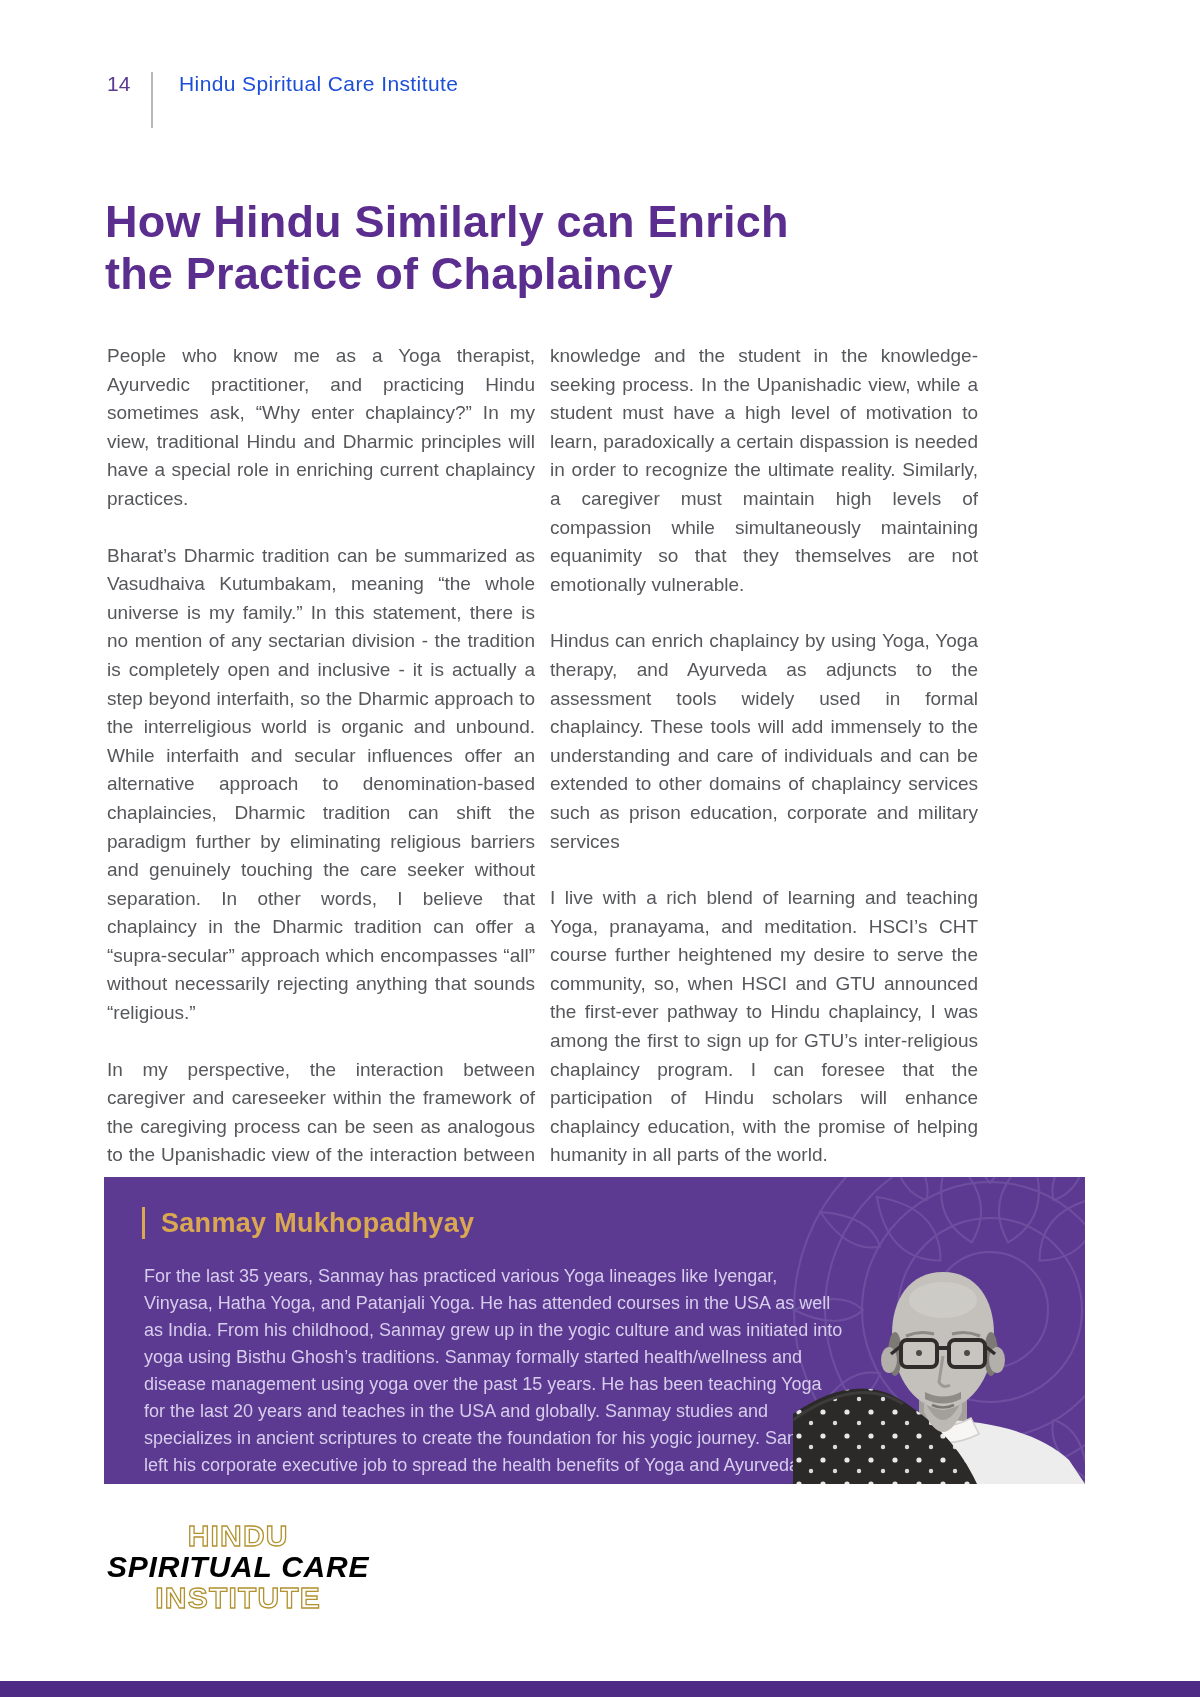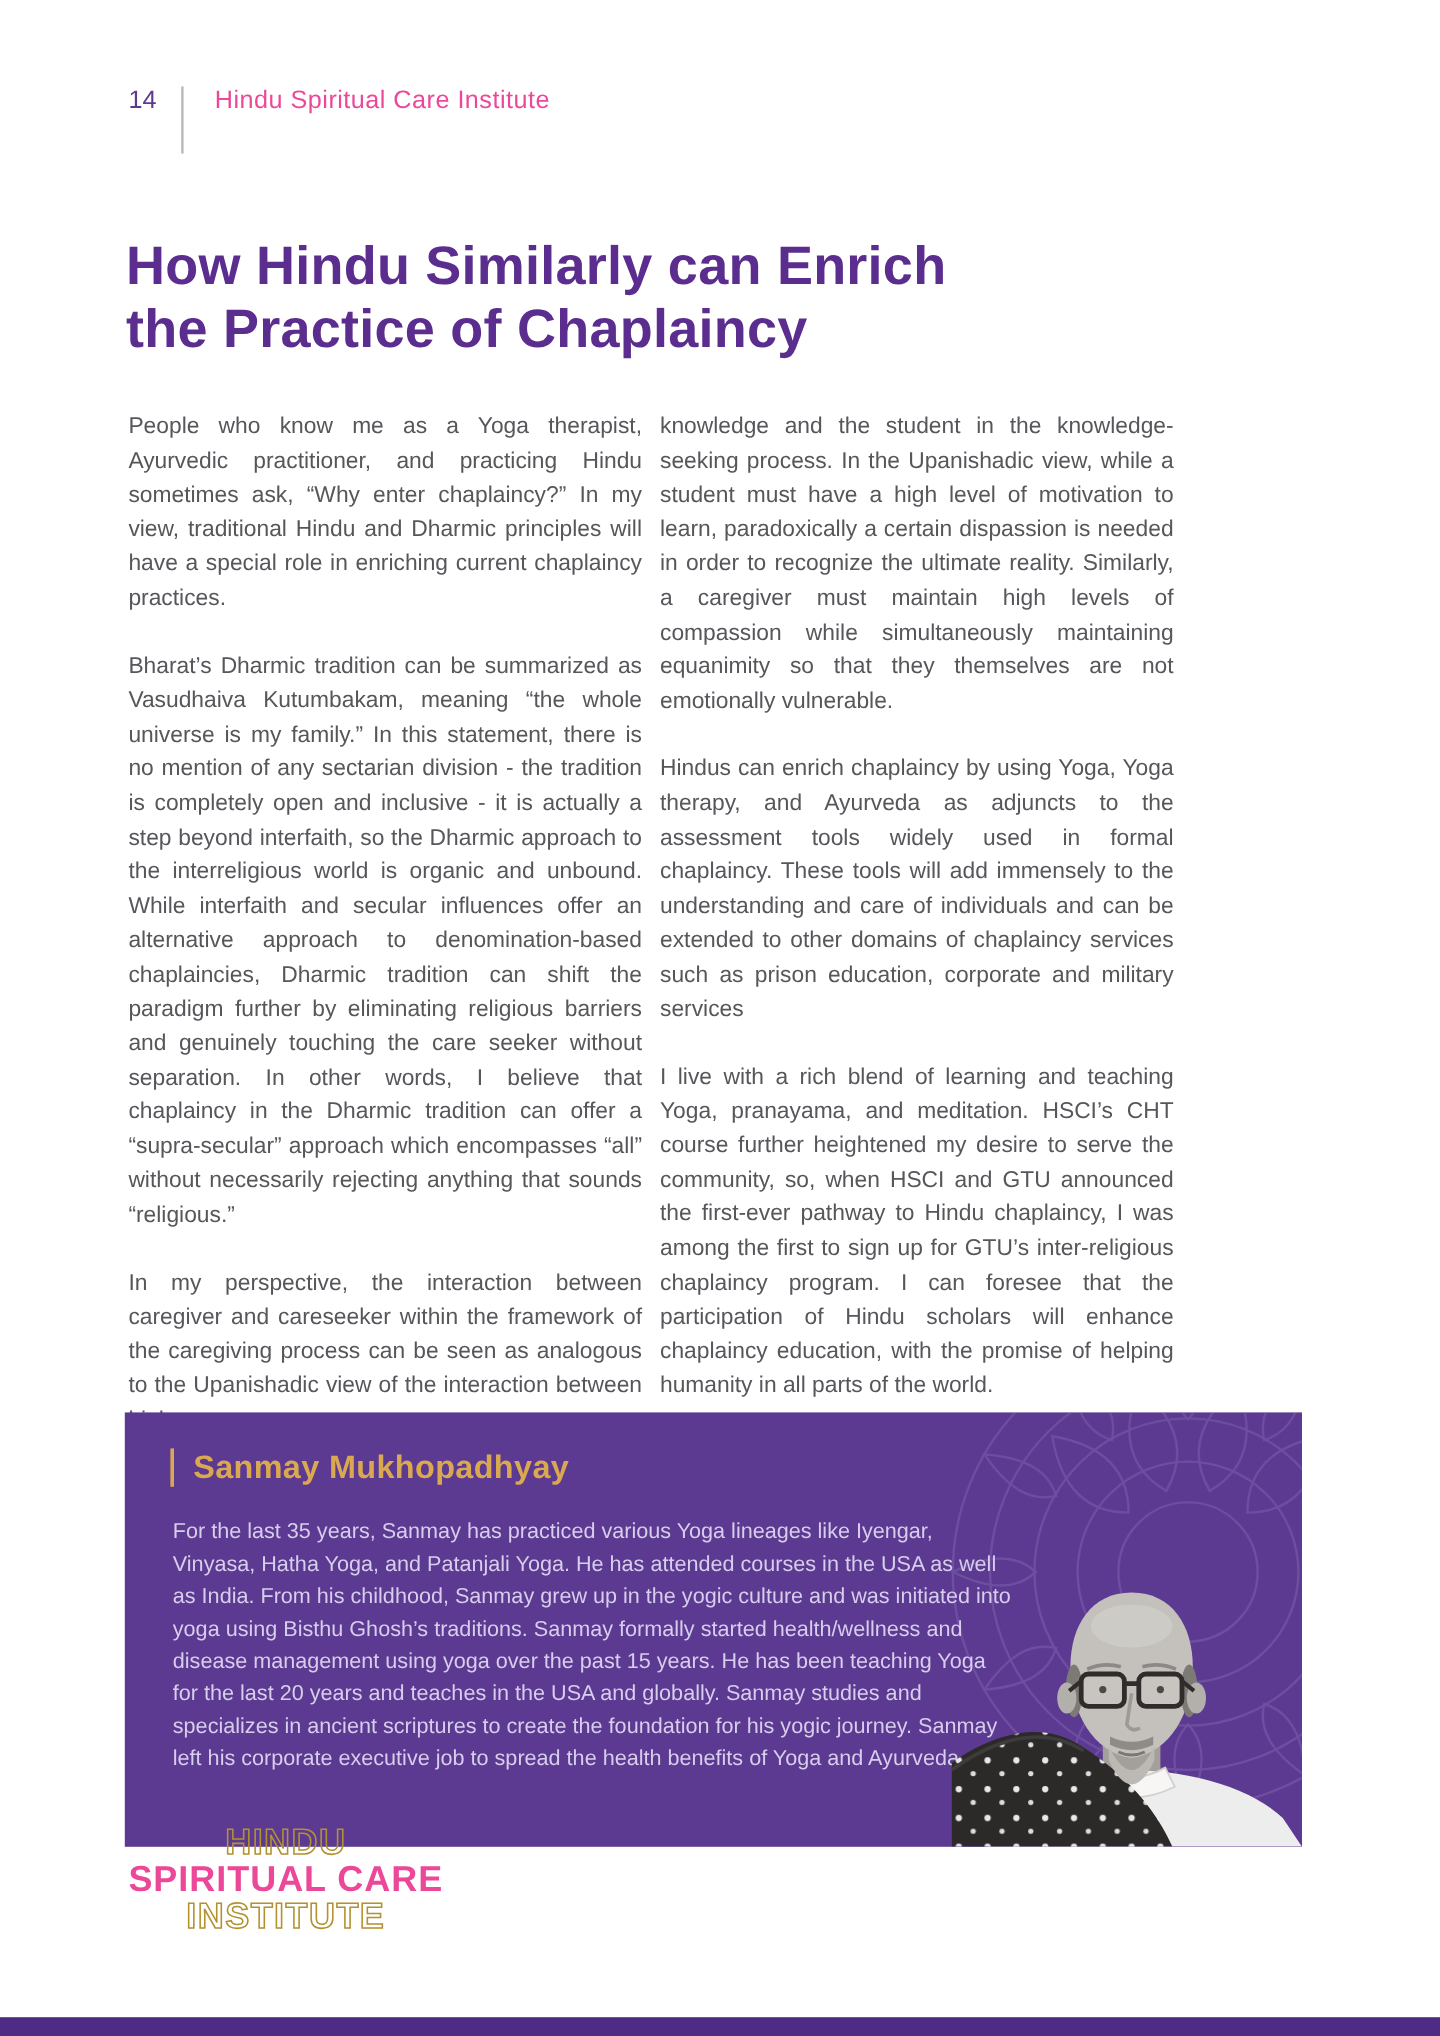--- a/index.html
+++ b/index.html
@@ -8,50 +8,50 @@
     width:1200px;height:1697px;
     background:#ffffff;
     overflow:hidden;
     font-family:"Liberation Sans",sans-serif;
     margin:0 auto;
   }
   
   .page-header{position:absolute;top:72px;left:107px;display:flex;height:56px;}
   .page-num{color:#5b3a92;font-size:21px;font-weight:500;width:34px;}
   .header-divider{width:2px;height:56px;background:#b9b9bd;margin:0 26px 0 10px;}
-  .header-institute{color:#ec4899;font-size:21px;letter-spacing:.4px;}
+  .header-institute{color:#1d4ed8;font-size:21px;letter-spacing:.4px;}
   
   .article-title{
     position:absolute;top:196px;left:105px;margin:0;
     color:#5b2d8e;font-size:45px;font-weight:700;line-height:52px;letter-spacing:.2px;
   }
   
   .col{position:absolute;top:342px;width:428px;color:#56575b;font-size:19px;line-height:28.6px;text-align:justify;}
   .col-left{left:107px;}
   .col-right{left:550px;}
   .col p{margin:0 0 28px 0;}
   
   .bio-box{
-    position:absolute;left:104px;top:1177px;width:981px;height:362px;
+    position:absolute;left:104px;top:1177px;width:981px;height:307px;
     background:#5c3a91;overflow:hidden;
   }
   .mandala{position:absolute;left:681px;top:-72px;width:410px;height:410px;opacity:.28;}
   .bio-heading{position:absolute;left:38px;top:30px;display:flex;align-items:center;}
   .gold-bar{width:3px;height:32px;background:#d9a850;margin-right:16px;}
   .bio-name{color:#d9a850;font-size:27px;font-weight:700;letter-spacing:.3px;}
   .bio-text{
     position:absolute;left:40px;top:86px;width:700px;
     color:#d7cdec;font-size:18px;line-height:27px;
   }
   .portrait{position:absolute;right:0;bottom:0;width:292px;height:222px;}
   
   .logo{position:absolute;left:107px;top:1520px;line-height:31px;font-weight:700;}
   .logo-line{font-size:30px;letter-spacing:1.2px;text-align:center;}
   .logo-outline{color:transparent;-webkit-text-stroke:1.3px #b2922f;}
-  .logo-solid{color:#ec4899;letter-spacing:.8px;}
+  .logo-solid{color:#000000;letter-spacing:.8px;font-style:italic;}
   
   .bottom-bar{position:absolute;left:0;bottom:0;width:1200px;height:16px;background:#4e2c86;}
 </style>
 </head>
 <body>
 
 <div class="page">
 
   <div class="page-header">
     <div class="page-num">14</div>

